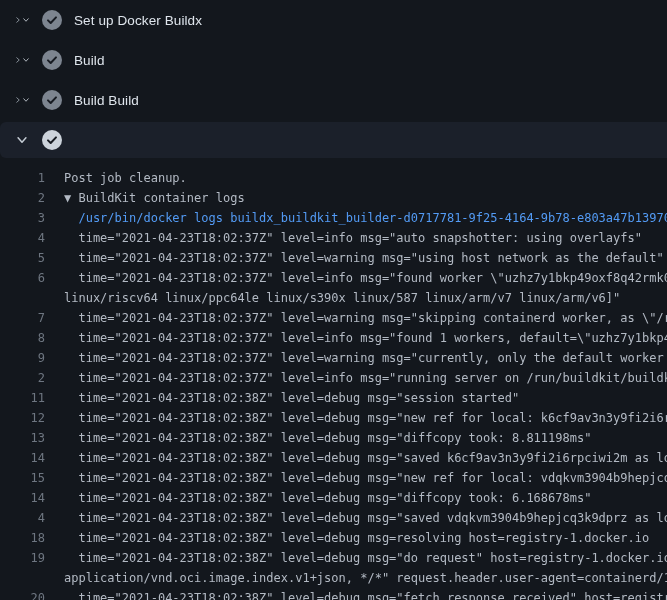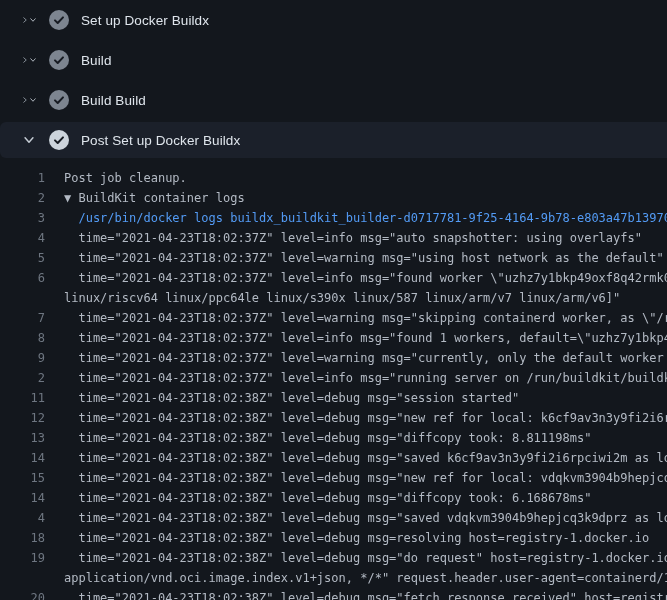--- a/index.html
+++ b/index.html
@@ -3,21 +3,21 @@
 <meta charset="utf-8">
 <style>
   html,body { margin:0; padding:0; background:#13171d; }
   .app {
     position:relative; width:667px; height:600px; overflow:hidden;
     background:#13171d; font-family:"Liberation Sans", sans-serif;
   }
   
   .steps { width:100%; }
   .step-row {
-    display:flex; align-items:center; height:40px; padding-left:17px;
+    display:flex; align-items:center; height:40px; padding-left:10px;
     cursor:pointer; box-sizing:border-box;
   }
   .step-row.expanded {
     height:36px; margin:2px 0; background:#1b202a; border-radius:6px;
     width:680px; 
   }
   .chev { width:16px; height:16px; flex:none; display:flex; align-items:center; justify-content:center; margin-left:4px; }
   .chev svg { display:block; }
   .chev-down { display:none; }
   .expanded .chev-down { display:block; }
@@ -98,21 +98,20 @@
       <svg class="chev-down" width="14" height="14" viewBox="0 0 16 16">
         <path d="M3.5 5.5 L8 10.5 L12.5 5.5" fill="none" stroke="#c5ccd4" stroke-width="1.7" stroke-linecap="round" stroke-linejoin="round"></path>
       </svg>
     </span>
     <span class="check-badge">
       <svg width="20" height="20" viewBox="0 0 20 20">
         <circle cx="10" cy="10" r="10"></circle>
         <path d="M6 10.4 L8.7 13 L14 7.4" fill="none" stroke="#171b22" stroke-width="2" stroke-linecap="round" stroke-linejoin="round"></path>
       </svg>
     </span>
-    <span class="step-title">Post Set up Docker Buildx</span>
   </div>
     </div>
   <div class="log">
       <div class="log-line">
     <span class="ln">1</span>
     <span class="lt style-normal">Post job cleanup.</span>
   </div>
       <div class="log-line">
     <span class="ln">2</span>
     <span class="lt style-group-toggle">▼ BuildKit container logs</span>

